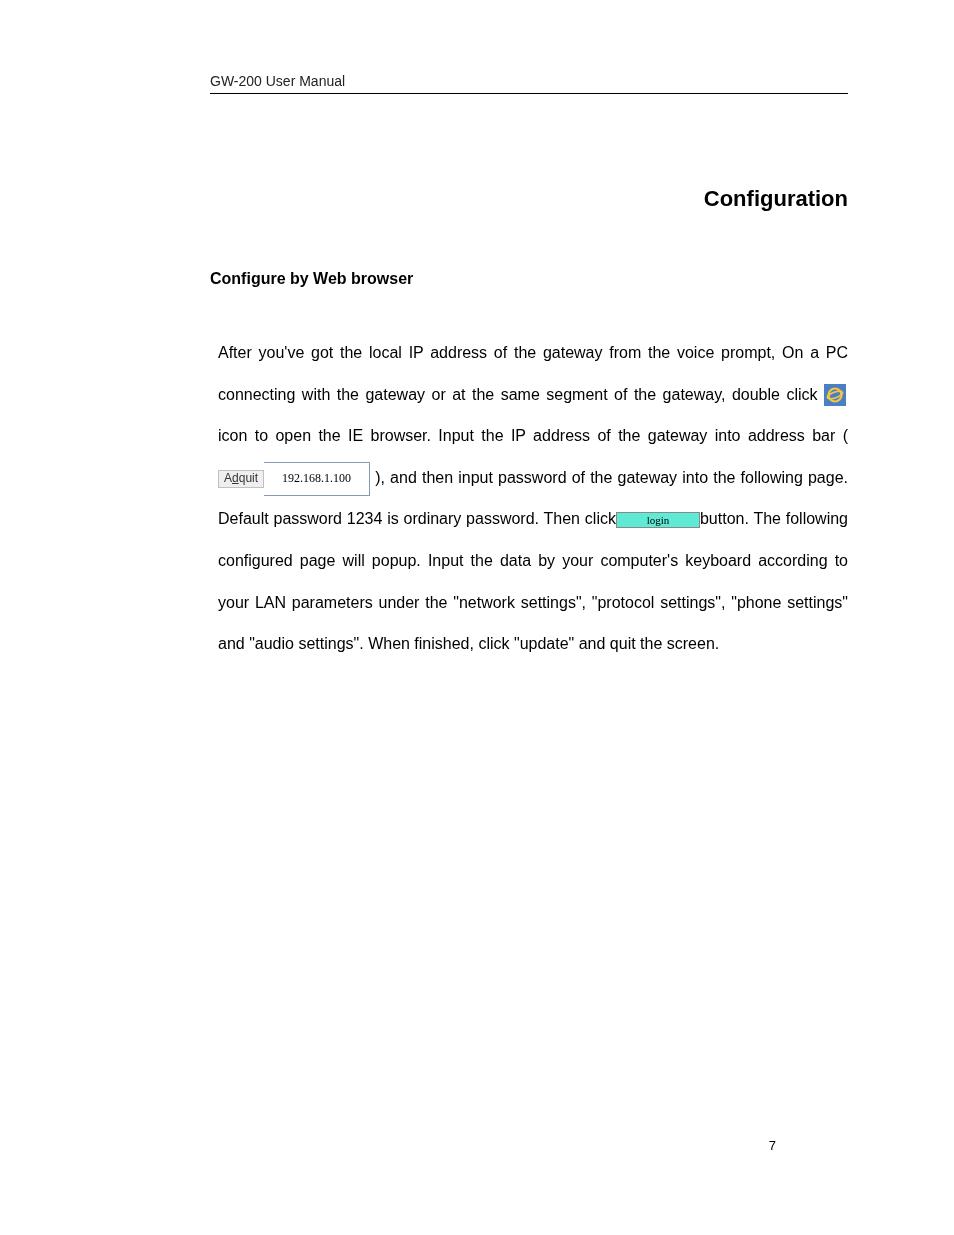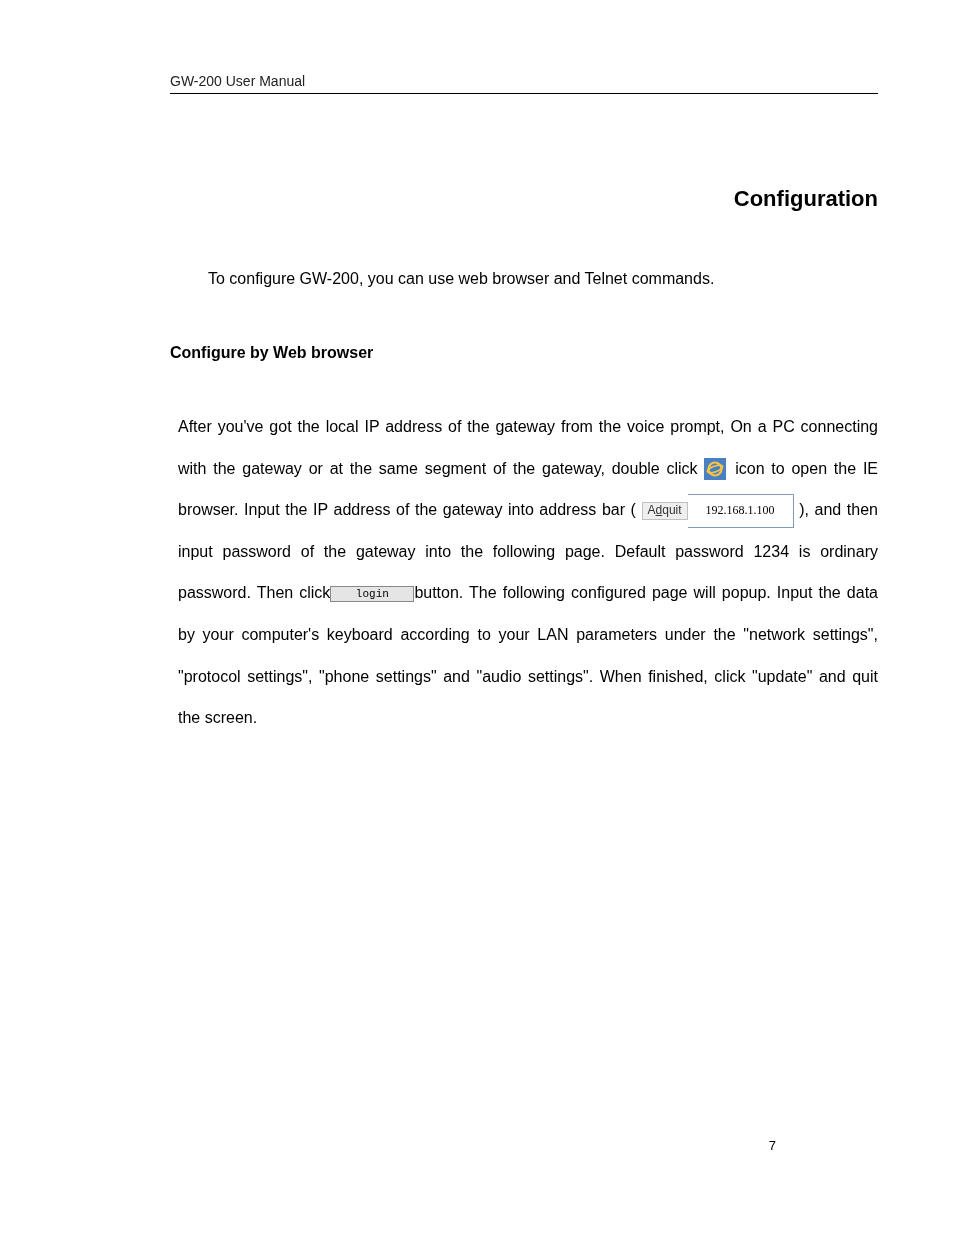--- a/index.html
+++ b/index.html
@@ -9,21 +9,22 @@
     }
     body {
       width: 954px;
       height: 1235px;
       background: #ffffff;
       font-family: Arial, Helvetica, sans-serif;
       color: #000;
       position: relative;
     }
     .page {
-      padding: 73px 76px 0 170px;
+      padding: 73px 106px 0 170px;
+      margin-left: 40px;
     }
     .header-line {
       font-size: 14px;
       color: #222;
       border-bottom: 1px solid #000;
       padding-bottom: 4px;
       margin-bottom: 92px;
     }
     .section-title {
       font-size: 22px;
@@ -93,23 +94,23 @@
       height: 34px;
       display: inline-flex;
       align-items: center;
       font-family: 'Times New Roman', serif;
       font-size: 12px;
     }
     .login-btn {
       display: inline-flex;
       align-items: center;
       justify-content: center;
-      background: #e5e5e5;
+      background: #5eead4;
       border: 1px solid #888;
-      font-family: Liberation Mono, monospace;
+      font-family: Liberation Serif, serif;
       font-size: 11px;
       height: 16px;
       width: 84px;
       vertical-align: middle;
       color: #000;
     }
     .page-number {
       position: absolute;
       bottom: 82px;
       right: 178px;
@@ -118,21 +119,20 @@
     }
   </style>
 </head>
 <body>
 
 <div class="page">
   <div class="header-line">GW-200 User Manual</div>
 
   <div class="section-title">Configuration</div>
 
-  <div class="intro-text">To configure GW-200, you can use web browser and Telnet commands.</div>
 
   <div class="subsection-title">Configure by Web browser</div>
 
   <div class="body-para">
     <span>After you've got the local IP address of the gateway from the voice prompt, On a PC connecting with the gateway or at the same segment of the gateway, double click </span><span class="ie-icon"><svg width="18" height="18" viewBox="0 0 18 18">
           <circle cx="9" cy="9" r="6.5" fill="none" stroke="#f5c542" stroke-width="2.2"></circle>
           <ellipse cx="9" cy="9" rx="8" ry="2.8" fill="none" stroke="#f5c542" stroke-width="1.6" transform="rotate(-20 9 9)"></ellipse>
         </svg></span><span> icon to open the IE browser. Input the IP address of the gateway into address bar ( </span><span class="address-bar">
         <span class="address-label">
           <span>A</span>

